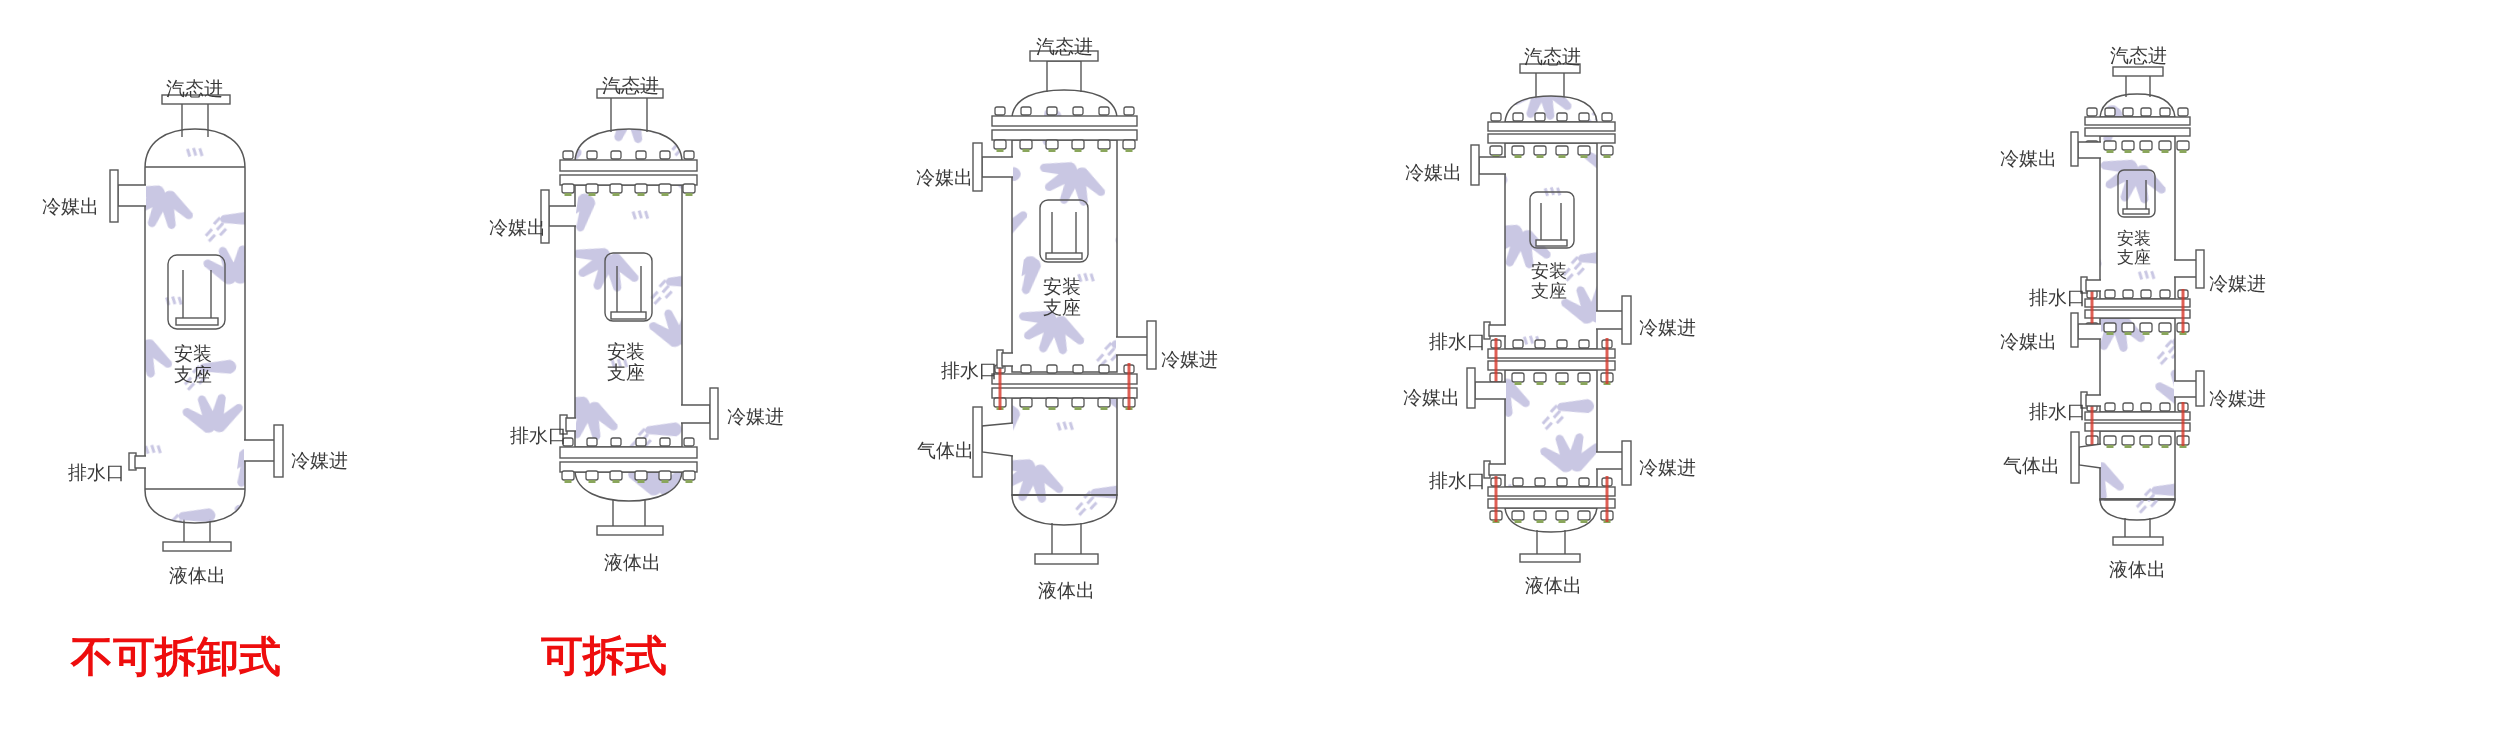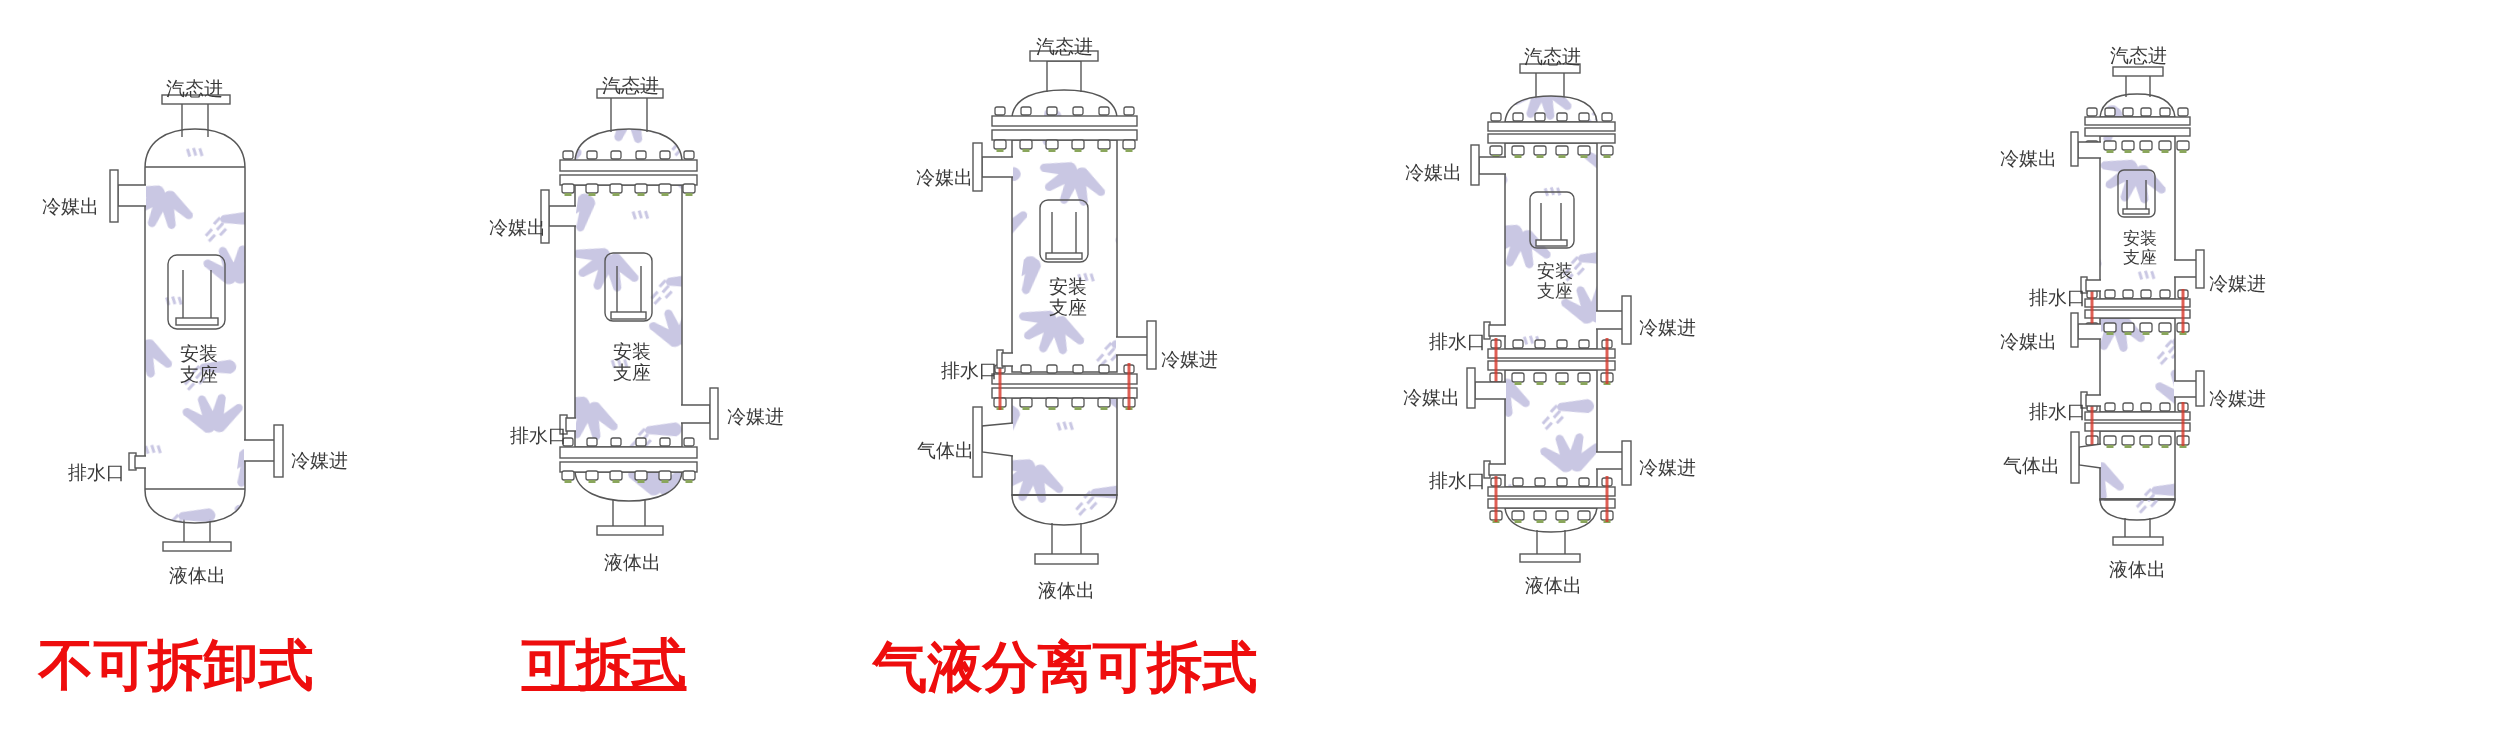--- a/index.html
+++ b/index.html
@@ -5,22 +5,22 @@
   html,body{margin:0;padding:0;background:#ffffff;}
   #canvas{position:relative;width:2500px;height:750px;background:#ffffff;overflow:hidden;
           font-family:"Liberation Sans",sans-serif;}
   #artwork{position:absolute;left:0;top:0;}
   .ln{fill:none;stroke:#575757;stroke-width:1.4px;}
   .fw{fill:#ffffff;stroke:#575757;stroke-width:1.4px;}
   .wm{fill:url(#wm);stroke:#575757;stroke-width:1.5px;}
   .redmark{stroke:#d6382b;stroke-width:3px;opacity:.8;}
   .lbl{position:absolute;font-size:19px;color:#3a3a3a;white-space:nowrap;
        font-family:"Liberation Sans",sans-serif;margin-top:8px;}
-  .lbl2{white-space:normal;text-align:right;line-height:1.12;}
-  .caption{position:absolute;font-size:55px;font-weight:700;color:#ee0d0d;text-align:center;
+  .lbl2{white-space:normal;text-align:left;line-height:1.12;}
+  .caption{position:absolute;font-size:42px;font-weight:700;color:#ee0d0d;text-align:center;
            white-space:nowrap;font-family:"Liberation Sans",sans-serif;}
 </style>
 </head>
 <body>
 
 <div id="canvas">
 
 <svg id="artwork" width="2500" height="750" viewBox="0 0 2500 750" xmlns="http://www.w3.org/2000/svg">
   <defs>
     <path id="petal" d="M-7,6 C-4,-2 4,-2 7,6 L4,34 C2,38 -2,38 -4,34 Z"></path>
@@ -287,30 +287,29 @@
   <div class="lbl" style="left:291px;top:440px;">冷媒进</div>
   <div class="lbl" style="left:169px;top:555px;">液体出</div>
   <div class="caption" style="left:28px;top:629px;width:296px;">不可拆卸式</div>
 
   <div class="lbl" style="left:602px;top:65px;">汽态进</div>
   <div class="lbl" style="left:489px;top:207px;">冷媒出</div>
   <div class="lbl lbl2" style="left:607px;top:333px;width:44px;">安装支座</div>
   <div class="lbl" style="left:510px;top:415px;">排水口</div>
   <div class="lbl" style="left:727px;top:396px;">冷媒进</div>
   <div class="lbl" style="left:604px;top:542px;">液体出</div>
-  <div class="caption" style="left:516px;top:628px;width:176px;text-decoration:underline;">可拆式</div>
+  <div class="caption" style="left:516px;top:628px;width:176px;">可拆式</div>
 
   <div class="lbl" style="left:1036px;top:26px;">汽态进</div>
   <div class="lbl" style="left:916px;top:157px;">冷媒出</div>
   <div class="lbl lbl2" style="left:1043px;top:268px;width:44px;">安装支座</div>
   <div class="lbl" style="left:941px;top:350px;">排水口</div>
   <div class="lbl" style="left:1161px;top:339px;">冷媒进</div>
   <div class="lbl" style="left:917px;top:430px;">气体出</div>
   <div class="lbl" style="left:1038px;top:570px;">液体出</div>
-  <div class="caption" style="left:866px;top:631px;width:398px;">气液分离可拆式</div>
 
   <div class="lbl" style="left:1524px;top:36px;">汽态进</div>
   <div class="lbl" style="left:1405px;top:152px;">冷媒出</div>
   <div class="lbl lbl2" style="left:1531px;top:253px;width:42px;font-size:18px;">安装支座</div>
   <div class="lbl" style="left:1429px;top:321px;">排水口</div>
   <div class="lbl" style="left:1639px;top:307px;">冷媒进</div>
   <div class="lbl" style="left:1403px;top:377px;">冷媒出</div>
   <div class="lbl" style="left:1429px;top:460px;">排水口</div>
   <div class="lbl" style="left:1639px;top:447px;">冷媒进</div>
   <div class="lbl" style="left:1525px;top:565px;">液体出</div>

